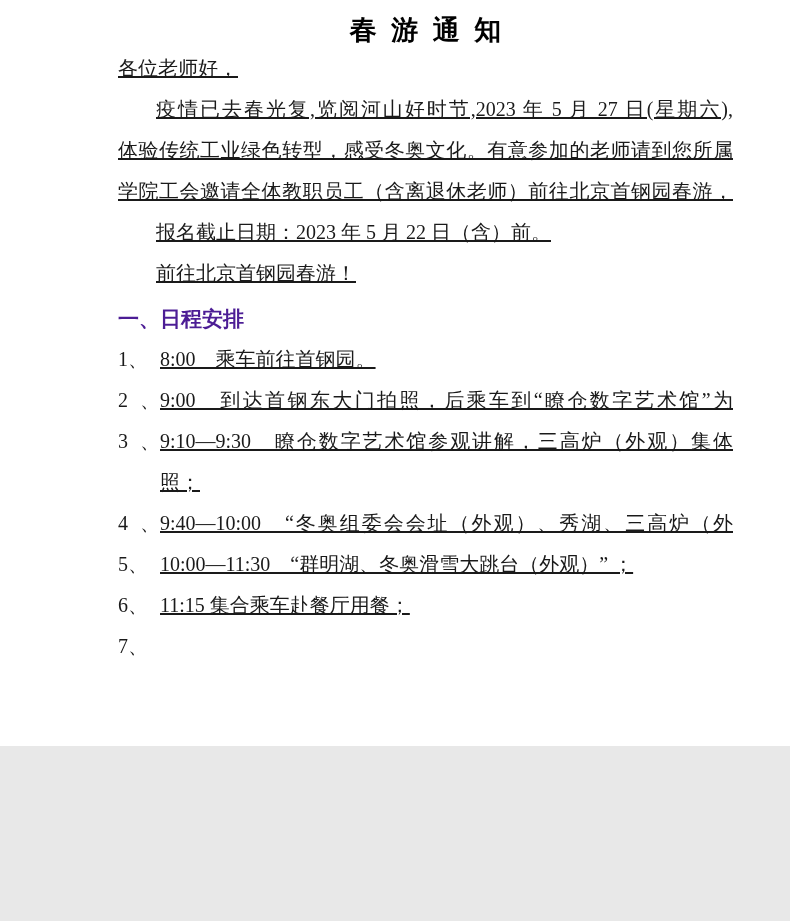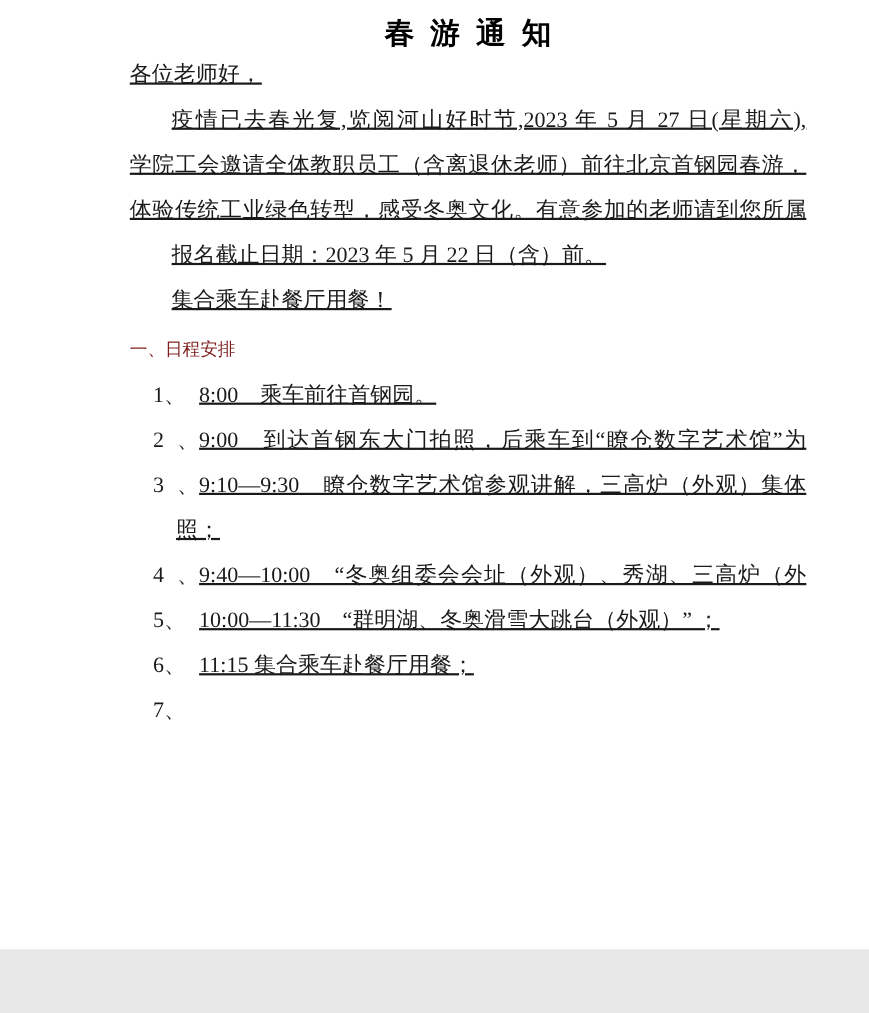--- a/index.html
+++ b/index.html
@@ -4,21 +4,21 @@
 <style>
   :root { --red: #FF0000; --ink: #1A1A1A; --bg: #FFFFFF; }
   * { margin: 0; padding: 0; box-sizing: border-box; }
   html, body { background: #e8e8e8; }
   body {
     width: 790px; height: 921px;
     font-family: "Liberation Serif", "DejaVu Serif", serif;
     color: var(--ink);
   }
   .page {
-    width: 790px; height: 863px;
+    width: 790px; height: 746px;
     background: var(--bg);
     padding: 12px 57px 0 118px;
     overflow: hidden;
   }
   .title {
     font-family: "Liberation Sans", "DejaVu Sans", sans-serif;
     font-weight: bold;
     font-size: 27px;
     line-height: 36px;
     text-align: center;
@@ -41,55 +41,54 @@
     font-weight: bold;
     font-size: 23px;
     line-height: 41px;
     margin-top: 5px;
     text-align: center;
     word-spacing: 7px;
     color: var(--red);
   }
   .section-heading {
     font-family: "Liberation Sans", "DejaVu Sans", sans-serif;
-    font-weight: normal;
-    font-size: 16px;
+    font-weight: bold;
+    font-size: 21px;
     line-height: 41px;
     margin-top: 4px;
-    color: #7f1d1d;
+    color: #4c1d95;
   }
   .item-first {
     padding-left: 42px;
     text-indent: -42px;
-    margin-left: 21px;
   }
   .item-first .num {
     display: inline-block;
     width: 42px;
     text-indent: 0;
   }
   .cont { padding-left: 42px; }      
   .sub  { padding-left: 107px; }     
 </style>
 </head>
 <body>
 
 <div class="page">
 
   <div class="title">春 游 通 知</div>
 
   <div class="line">各位老师好，</div>
 
   <div class="line jl indent">疫情已去春光复,览阅河山好时节,2023 年 5 月 27 日(星期六),</div>
+  <div class="line jl">体验传统工业绿色转型，感受冬奥文化。有意参加的老师请到您所属</div>
   <div class="line jl">学院工会邀请全体教职员工（含离退休老师）前往北京首钢园春游，</div>
-  <div class="line jl">体验传统工业绿色转型，感受冬奥文化。有意参加的老师请到您所属</div>
 
   <div class="line indent">报名截止日期：2023 年 5 月 22 日（含）前。</div>
 
-  <div class="line indent">集合乘车赴餐厅用餐！</div>
+  <div class="line indent">前往北京首钢园春游！</div>
 
 
   <div class="section-heading">一、日程安排</div>
 
   <div class="line item-first">
     <span class="num">1、</span><span>8:00　乘车前往首钢园。</span>
   </div>
 
   <div class="line item-first jl">
     <span class="num">2、</span><span>9:00　到达首钢东大门拍照，后乘车到“瞭仓数字艺术馆”为</span>

